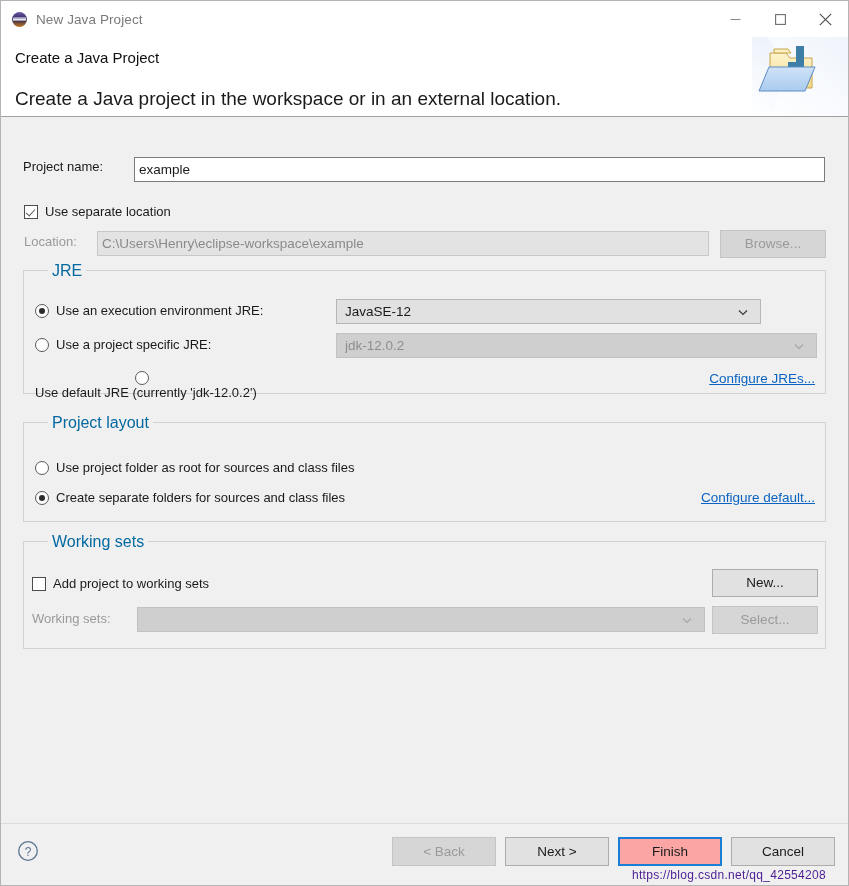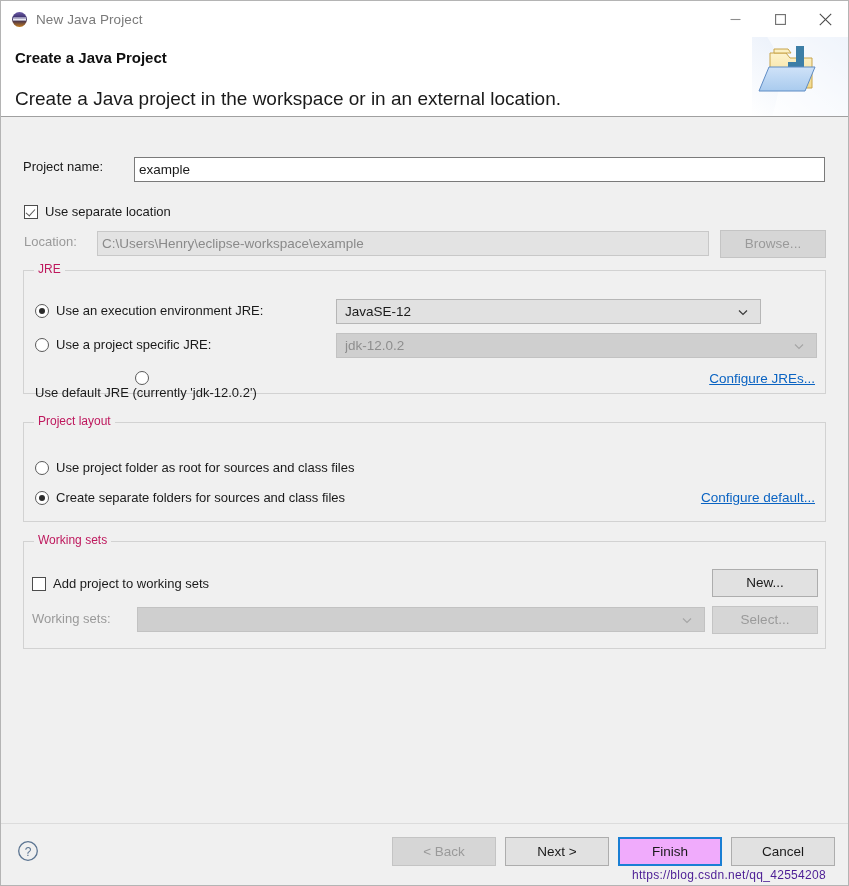--- a/index.html
+++ b/index.html
@@ -74,21 +74,21 @@
     height: 79px;
     flex: 0 0 auto;
     padding: 0;
     overflow: hidden;
   }
   .banner-title {
     position: absolute;
     left: 14px;
     top: 12px;
     font-size: 15px;
-    font-weight: bold;
+    font-weight: normal;
     color: #101010;
   }
   .banner-desc {
     position: absolute;
     left: 14px;
     top: 51px;
     font-size: 19px;
     color: #1a1a1a;
   }
   .banner-art {
@@ -148,21 +148,21 @@
     line-height: 26px;
     white-space: nowrap;
   }
   .btn.disabled {
     color: #9a9a9a;
     background: #d6d6d6;
     border-color: #c4c4c4;
   }
   .btn.default {
     border: 2px solid #1a7fd4;
-    background: #f0abfc;
+    background: #fca5a5;
     line-height: 24px;
   }
 
   
   .cb {
     box-sizing: border-box;
     width: 14px;
     height: 14px;
     border: 1px solid #4c4c4c;
     background: #ffffff;
@@ -208,25 +208,25 @@
   
   .group {
     position: absolute;
     box-sizing: border-box;
     border: 1px solid #d2d2d2;
     border-top: 1px solid #d2d2d2;
   }
   .group-title {
     position: absolute;
     top: -9px;
-    left: 10px;
+    left: 24px;
     background: #f0f0f0;
     padding: 0 4px;
-    font-size: 12px;
-    color: #be185d;
+    font-size: 16px;
+    color: #0369a1;
     white-space: nowrap;
   }
 
   
   .combo {
     box-sizing: border-box;
     height: 25px;
     border: 1px solid #b6b6b6;
     background: #e1e1e1;
     display: flex;

